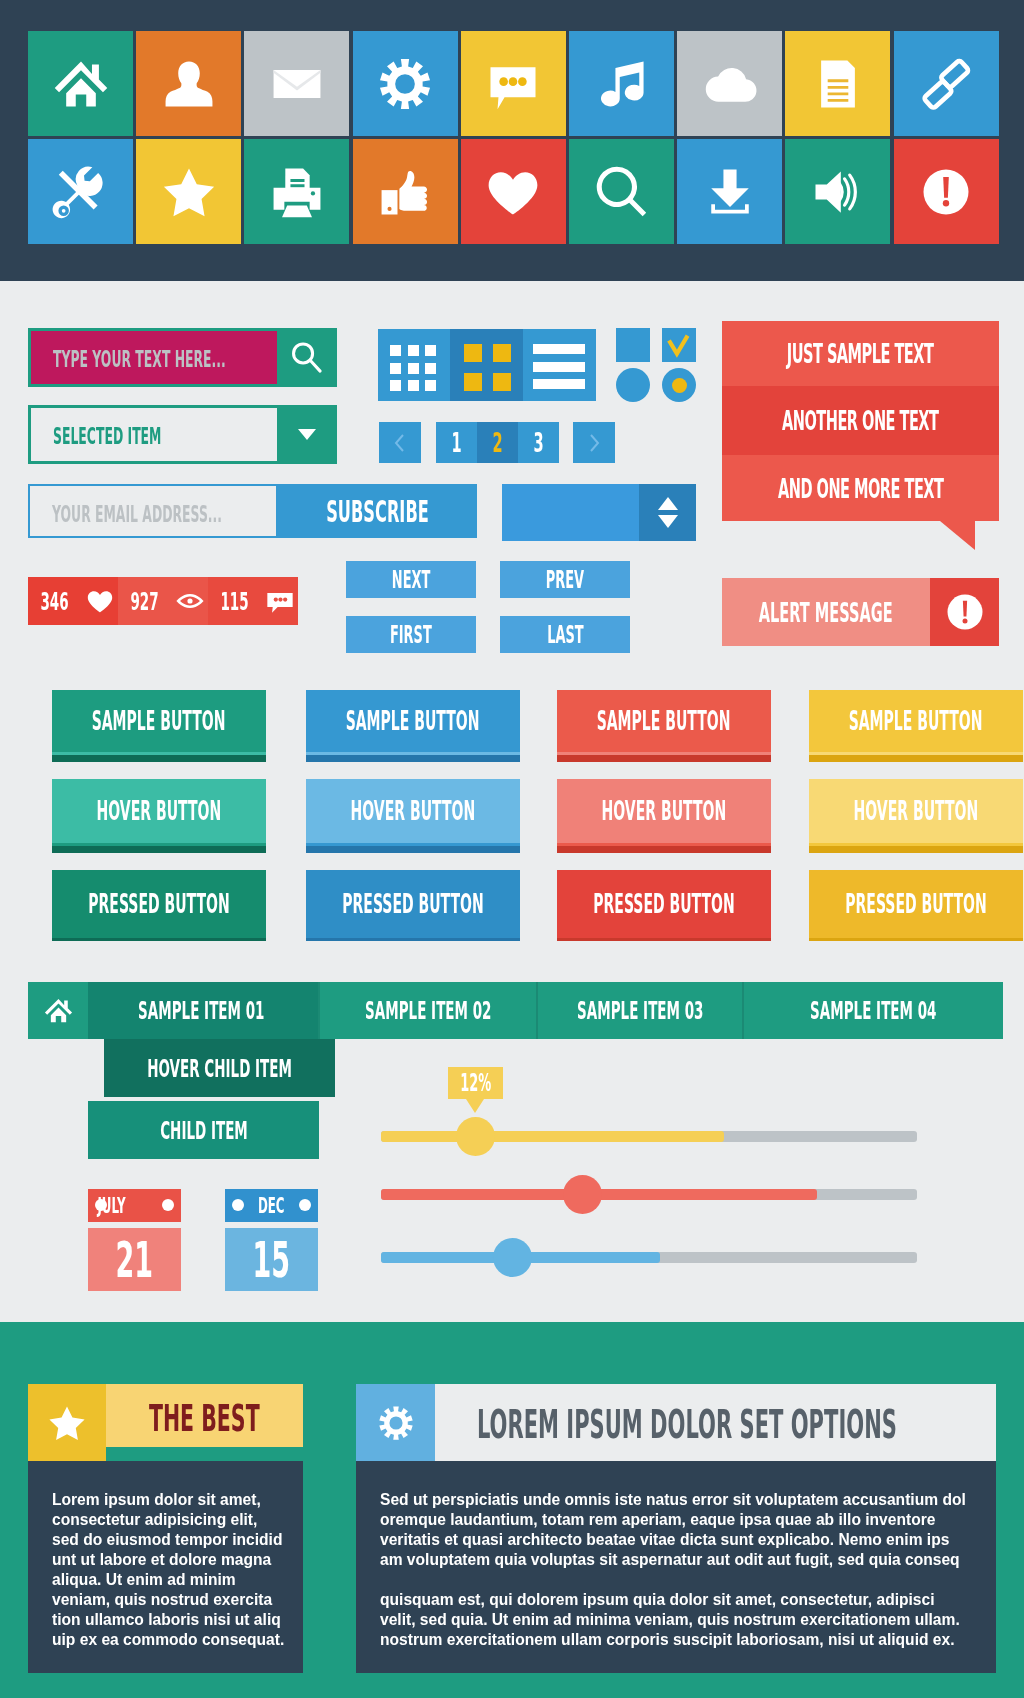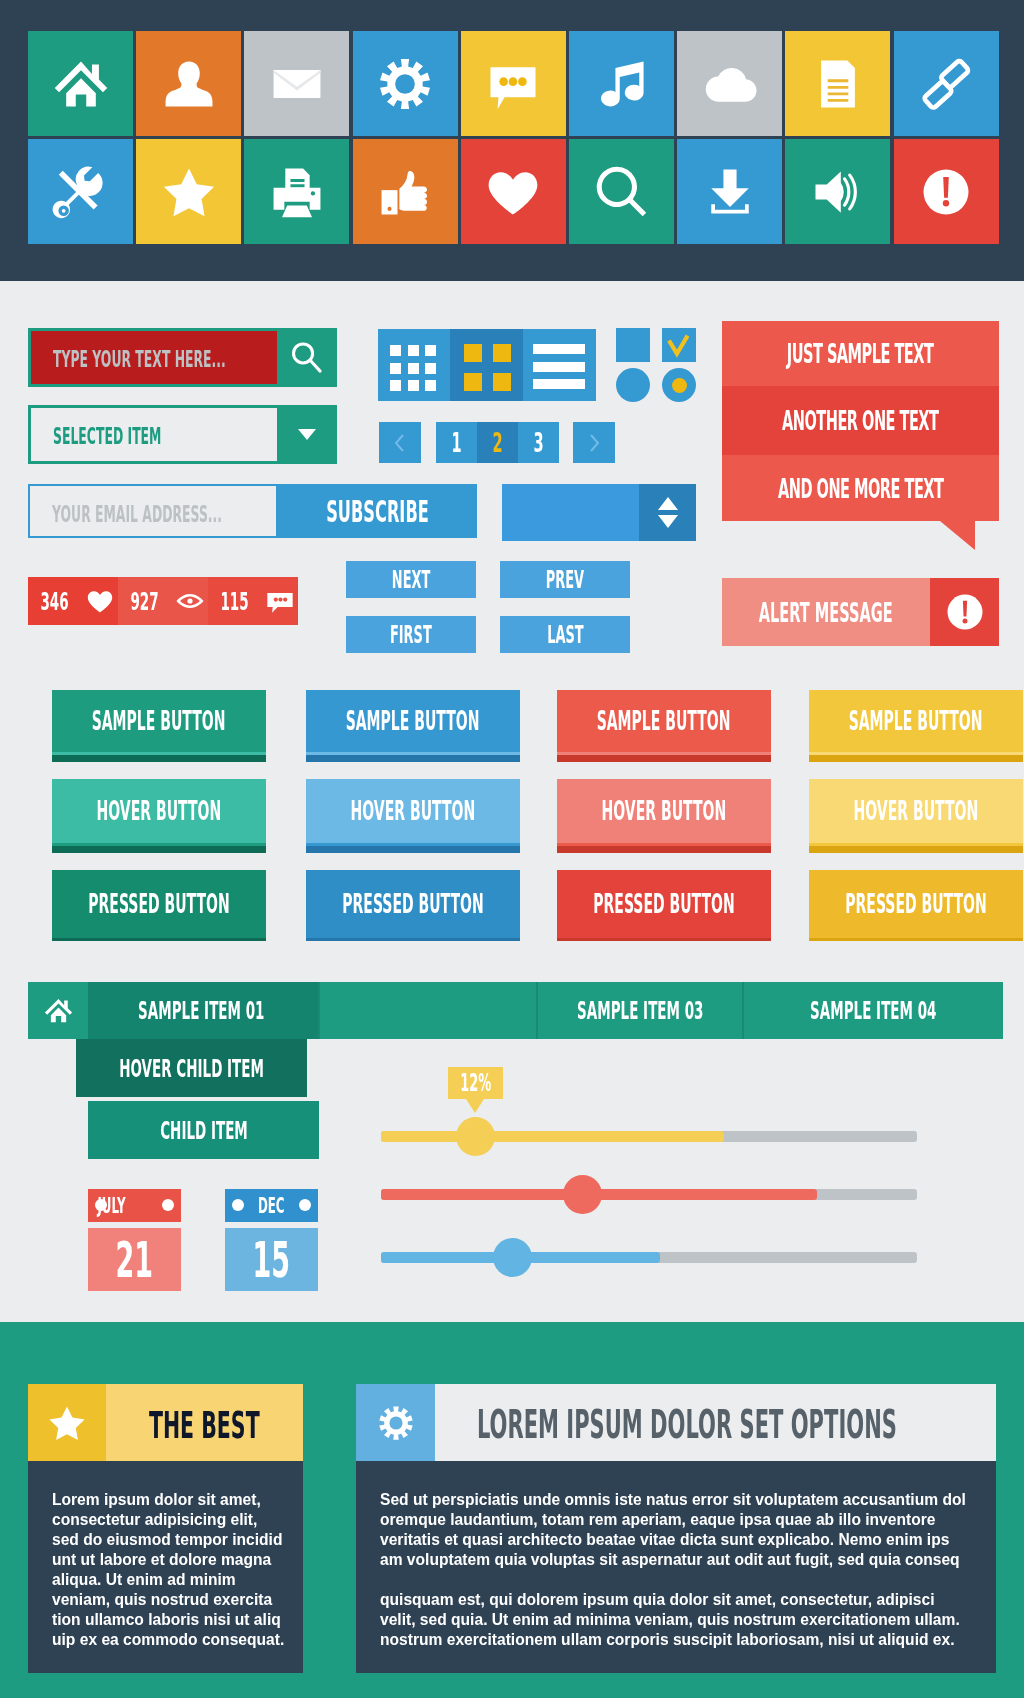--- a/index.html
+++ b/index.html
@@ -190,21 +190,21 @@
         <span>
           <svg viewBox="0 0 64 64" width="60" height="60" style="fill:#fff">
             <circle cx="32" cy="32" r="24"></circle>
             <path d="M29 16h6l-1 22h-4z" fill="#e4433a"></path>
             <circle cx="32" cy="44" r="3.4" fill="#e4433a"></circle>
           </svg>
         </span>
       </div>
     </div>
 
-  <div class="field" style="left:28px;top:328px;width:309px;height:59px;border:3px solid #1e9c81;background:#b91c1c;">
+  <div class="field" style="left:28px;top:328px;width:309px;height:59px;border:3px solid #1e9c81;background:#be185d;">
     <div class="ph cond lft" style="left:22px;top:15px;font-size:23px;"><span class="sq-l">TYPE YOUR TEXT HERE...</span></div>
   </div>
   <div class="fld-btn" style="left:277px;top:328px;width:60px;height:59px;background:#1e9c81;">
     <span class="ic-search-o">
         <svg viewBox="0 0 64 64" width="42" height="42" style="fill:none;stroke:#fff;stroke-width:4.6">
           <circle cx="26" cy="25" r="14.5"></circle>
           <path d="M36.8 35.5 52 52" stroke-linecap="round"></path>
         </svg>
       </span>
   </div>
@@ -422,30 +422,33 @@
         <span>
           <svg viewBox="0 0 64 64" width="31" height="31" style="fill:#fff">
             <path d="M32 8 4 36.3l4.6 4.6L32 17.4l23.4 23.5 4.6-4.6-8.9-9V11.3h-7.4v10.1z"></path>
             <path d="M16.2 41.8 32 25.9l15.8 15.9V56H37.6V43.3H26.4V56H16.2z"></path>
           </svg>
         </span>
       </div>
       <div class="fbtn cond" style="left:60px;top:0;width:230px;height:57px;background:#14846f;font-size:25px;padding-right:3px;box-sizing:border-box">
         <span class="sq">SAMPLE ITEM 01</span>
       </div>
+      <div class="fbtn cond" style="left:292px;top:0;width:216px;height:57px;background:#1e9c81;font-size:25px;padding-right:0px;box-sizing:border-box">
+        <span class="sq">SAMPLE ITEM 02</span>
+      </div>
       <div class="fbtn cond" style="left:510px;top:0;width:204px;height:57px;background:#1e9c81;font-size:25px;padding-right:0px;box-sizing:border-box">
         <span class="sq">SAMPLE ITEM 03</span>
       </div>
       <div class="fbtn cond" style="left:716px;top:0;width:259px;height:57px;background:#1e9c81;font-size:25px;padding-right:0px;box-sizing:border-box">
         <span class="sq">SAMPLE ITEM 04</span>
       </div>
       <div class="abs" style="left:290px;top:0;width:2px;height:57px;background:#1b8a74"></div>
       <div class="abs" style="left:508px;top:0;width:2px;height:57px;background:#1b8a74"></div>
       <div class="abs" style="left:714px;top:0;width:2px;height:57px;background:#1b8a74"></div>
-      <div class="fbtn cond" style="left:48px;top:57px;width:231px;height:58px;background:#11705e;font-size:25px">
+      <div class="fbtn cond" style="left:76px;top:57px;width:231px;height:58px;background:#11705e;font-size:25px">
         <span class="sq">HOVER CHILD ITEM</span>
       </div>
       <div class="fbtn cond" style="left:60px;top:119px;width:231px;height:58px;background:#17907a;font-size:25px">
         <span class="sq">CHILD ITEM</span>
       </div>
     </div>
 
   <div id="cals" style="position: absolute; left: 88px; top: 1189px; width: 240px; height: 102px;">
       <div class="abs" style="left:0px;top:0;width:93px;height:33px;background:#e95247">
         <div class="abs" style="left:7px;top:10px;width:12px;height:12px;border-radius:50%;background:#fff"></div>
@@ -487,21 +490,21 @@
 
   <div class="abs" style="left:0;top:1322px;width:1024px;height:376px;background:#1e9c81;"></div>
   <div id="cardsbox" style="position: absolute; left: 0px; top: 0px; width: 1024px; height: 1698px;">
       <div class="abs" style="left:28px;top:1384px;width:78px;height:77px;background:#edc02c;display:flex;align-items:center;justify-content:center">
         <span>
           <svg viewBox="0 0 64 64" width="42" height="42" style="fill:#fff">
             <path d="M32 7l8.3 16.8 18.5 2.7-13.4 13 3.2 18.4L32 49.2 15.4 57.9l3.2-18.4-13.4-13 18.5-2.7z"></path>
           </svg>
         </span>
       </div>
-      <div class="fbtn cond" style="left:106px;top:1384px;width:197px;height:77px;background:#f8d473;font-size:38px;color:#0f172a;padding-top:5px;box-sizing:border-box">
+      <div class="fbtn cond" style="left:106px;top:1384px;width:197px;height:63px;background:#f8d473;font-size:38px;color:#7f1d1d;padding-top:5px;box-sizing:border-box">
         <span class="sq">THE BEST</span>
       </div>
       <div class="abs" style="left:28px;top:1461px;width:275px;height:212px;background:#2f4254;"></div>
       <div class="abs bodytext" style="left:52px;top:1489.5px;width:250px">Lorem ipsum dolor sit amet,</div>
       <div class="abs bodytext" style="left:52px;top:1509.5px;width:250px">consectetur adipisicing elit,</div>
       <div class="abs bodytext" style="left:52px;top:1529.5px;width:250px">sed do eiusmod tempor incidid</div>
       <div class="abs bodytext" style="left:52px;top:1549.5px;width:250px">unt ut labore et dolore magna</div>
       <div class="abs bodytext" style="left:52px;top:1569.5px;width:250px">aliqua. Ut enim ad minim</div>
       <div class="abs bodytext" style="left:52px;top:1589.5px;width:250px">veniam, quis nostrud exercita</div>
       <div class="abs bodytext" style="left:52px;top:1609.5px;width:250px">tion ullamco laboris nisi ut aliq</div>

